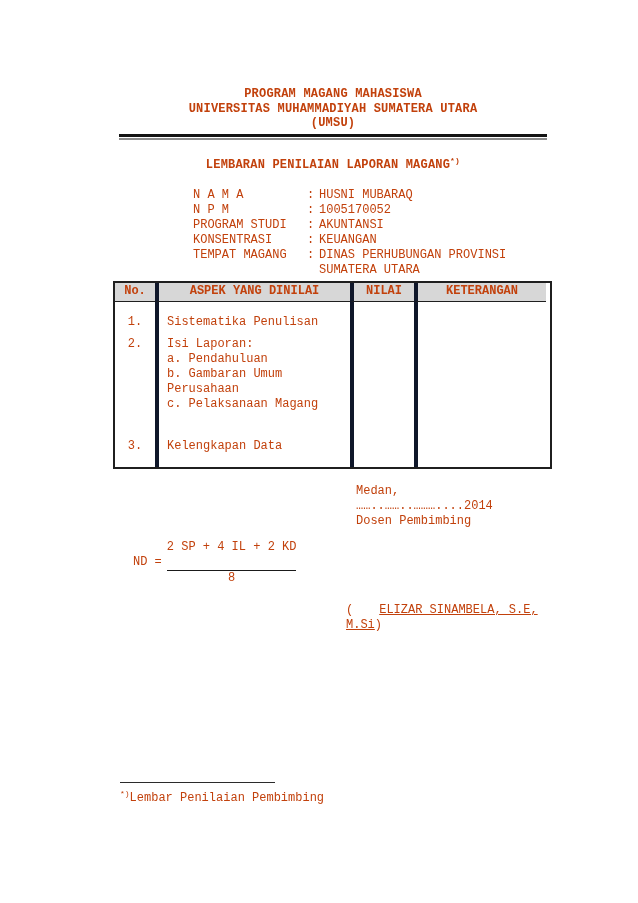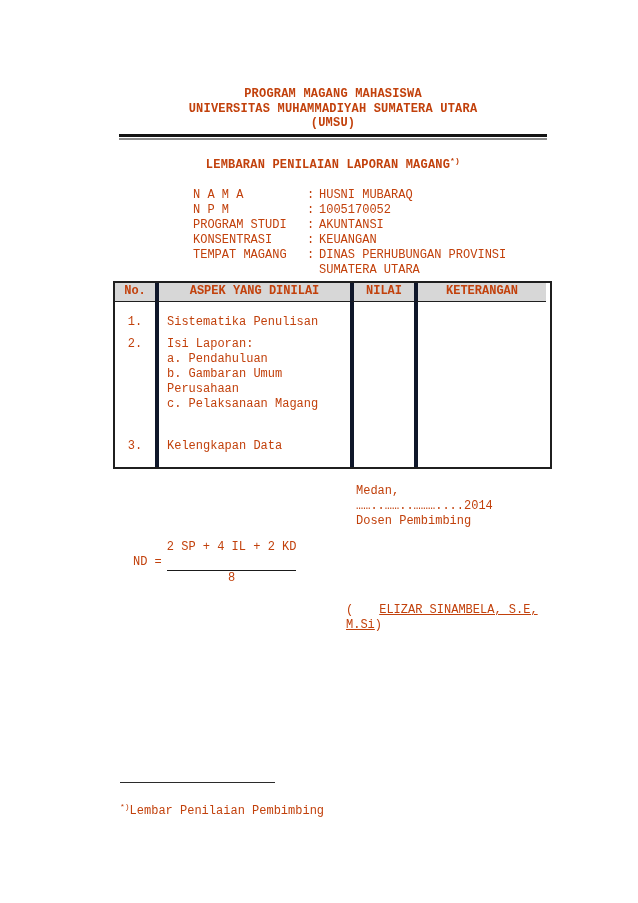--- a/index.html
+++ b/index.html
@@ -49,21 +49,21 @@
   .formula { margin-top:11px; margin-left:20px; display:flex; align-items:center; }
   .frac { display:inline-block; margin-left:5px; text-align:center; }
   .frac .num { display:block; border-bottom:1px solid #1a1a1a; padding-bottom:15px; }
   .frac .den { display:block; }
 
   .signature-name { margin-top:17px; margin-left:233px; }
   .signature-name .uline { text-decoration:underline;padding-left:26px; }
 
   .footnote { position:absolute; left:120px; top:782px; }
   .footnote-rule { width:155px; border-top:1.3px solid #2b2b2b; }
-  .footnote-text { margin-top:16px; }
+  .footnote-text { margin-top:3px; }
   .footnote-text sup { font-size:8px; }
 </style>
 </head>
 <body>
 
 <div class="page">
   <div class="content">
 
     <div class="hdr">
       <div>PROGRAM MAGANG MAHASISWA</div>

